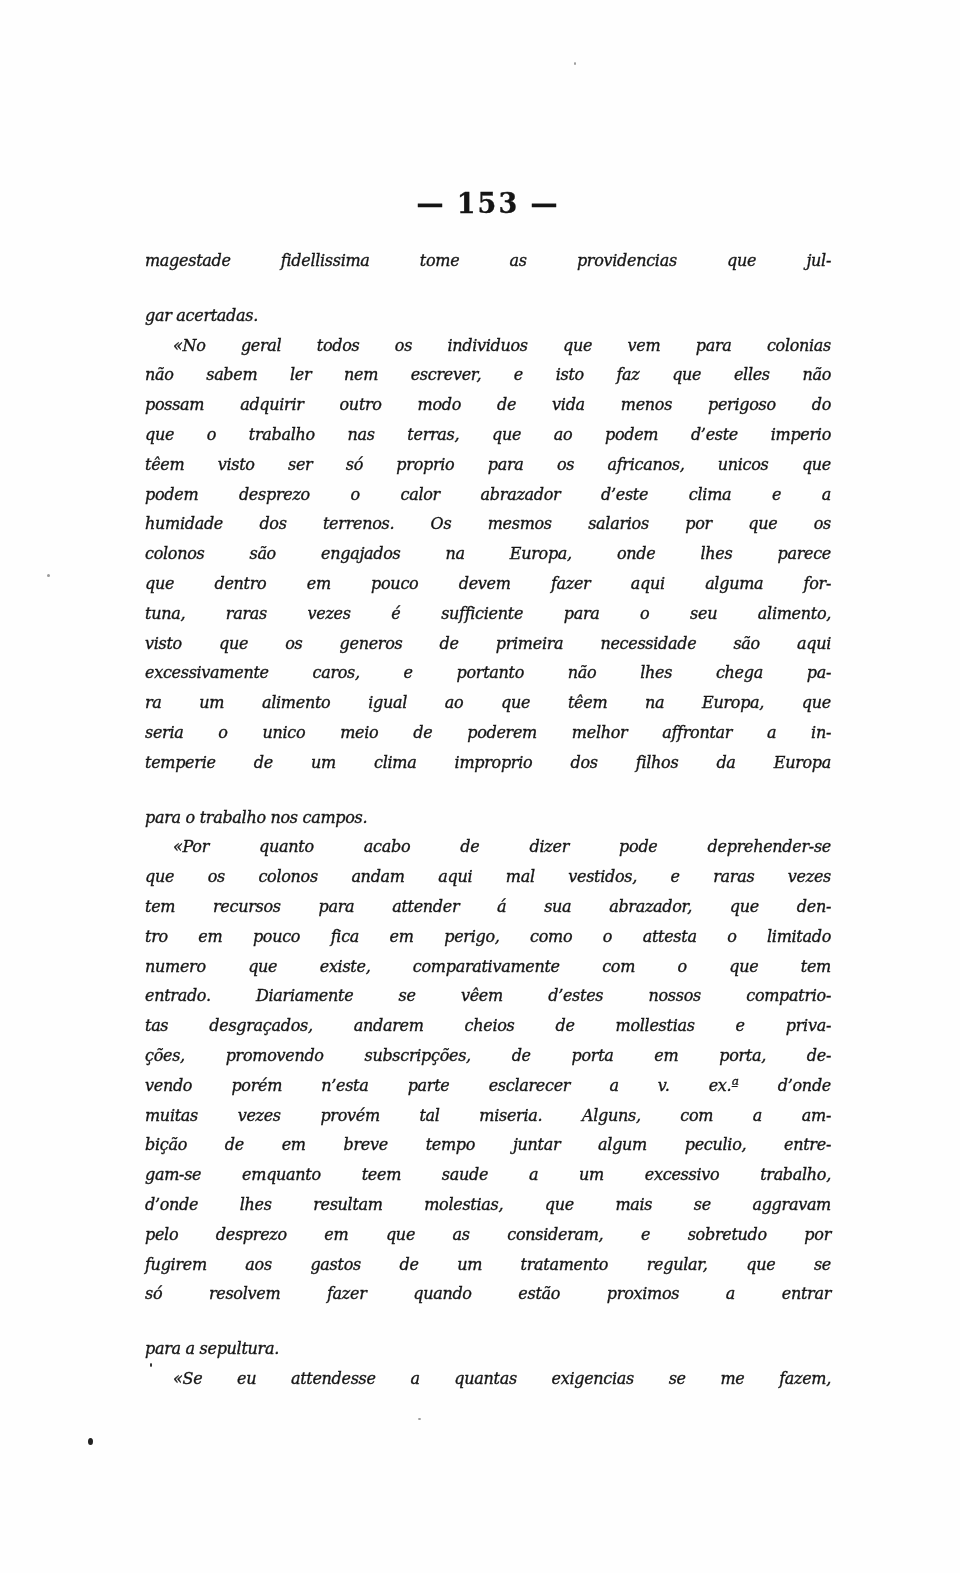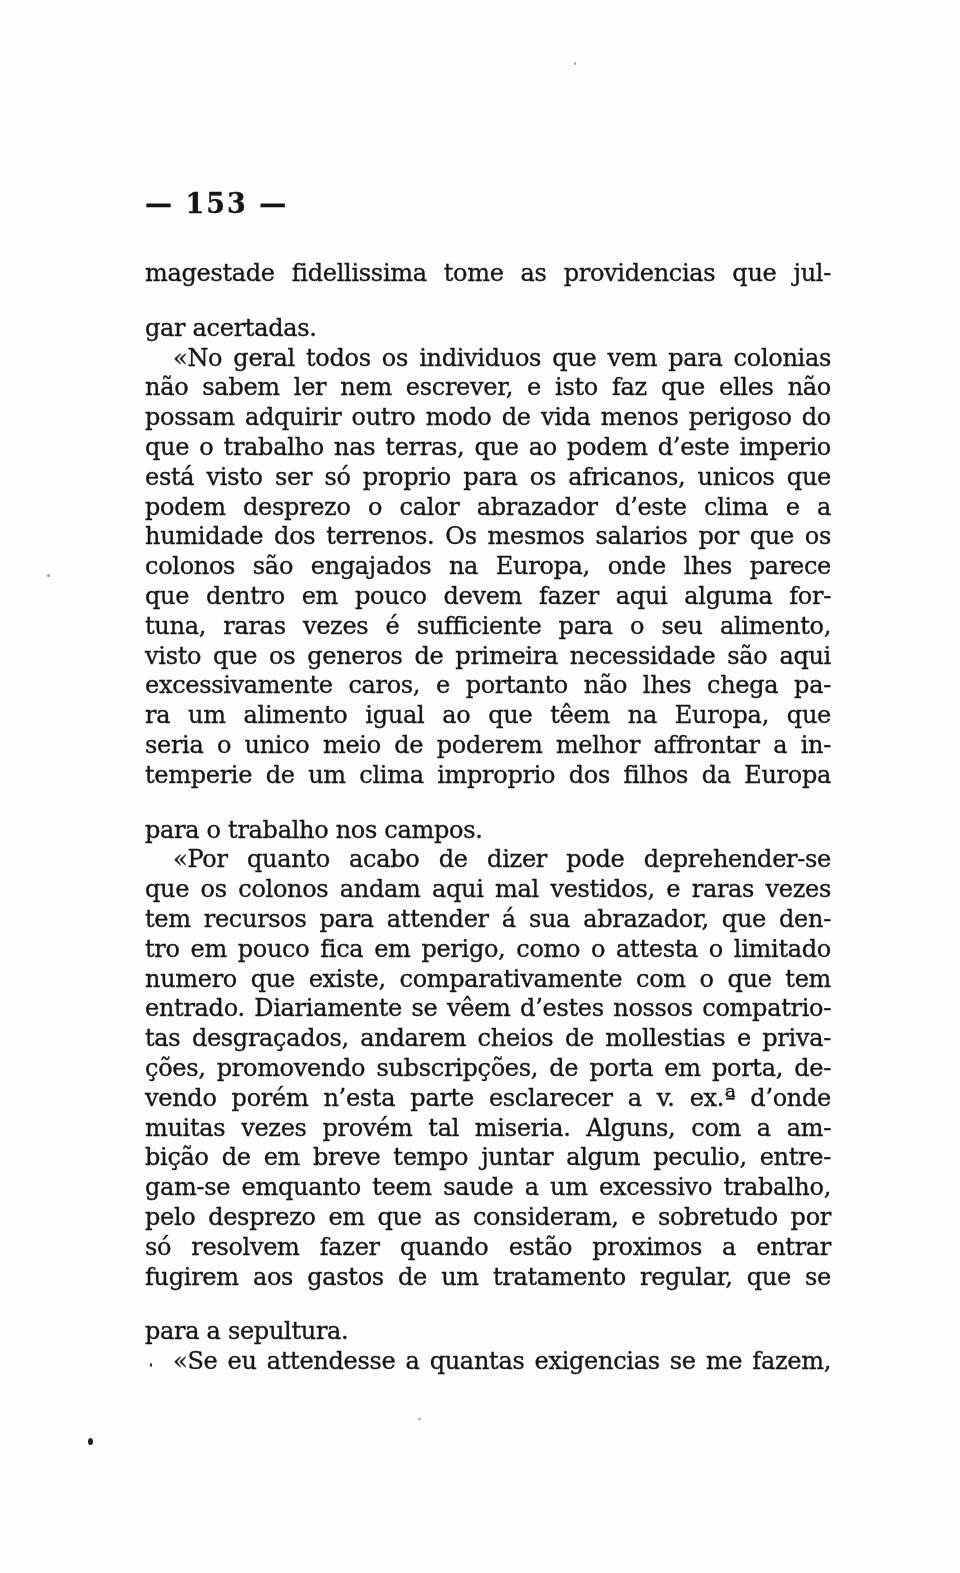--- a/index.html
+++ b/index.html
@@ -14,34 +14,35 @@
     background: #fefefe;
     color: #151515;
     font-family: "DejaVu Serif", "Liberation Serif", serif;
     overflow: hidden;
   }
   .page-number {
     position: absolute;
     top: 188px;
     left: 145px;
     width: 686px;
-    text-align: left;
+    text-align: center;
     font-size: 27px;
     font-weight: bold;
     letter-spacing: 2px;
     -webkit-text-stroke: 0.3px #151515;
   }
   .textblock {
     position: absolute;
-    top: 259px;
+    top: 246px;
     left: 145px;
     width: 686px;
-    font-size: 24px;
+    font-size: 16px;
     line-height: 29.8px;
     letter-spacing: -0.3px;
+    font-style: italic;
     -webkit-text-stroke: 0.35px #1a1a1a;
   }
   .line {
     text-align: justify;
     text-align-last: justify;
     white-space: normal;
     height: 29.8px;
     overflow: visible;
   }
   .line.pend {
@@ -67,21 +68,21 @@
 
   <div class="textblock">
 
     <div class="line">magestade fidellissima tome as providencias que jul-</div>
     <div class="line pend">gar acertadas.</div>
 
     <div class="line pstart">«No geral todos os individuos que vem para colonias</div>
     <div class="line">não sabem ler nem escrever, e isto faz que elles não</div>
     <div class="line">possam adquirir outro modo de vida menos perigoso do</div>
     <div class="line">que o trabalho nas terras, que ao podem d’este imperio</div>
-    <div class="line">está visto ser só proprio para os africanos, unicos que</div>
+    <div class="line">têem visto ser só proprio para os africanos, unicos que</div>
     <div class="line">podem desprezo o calor abrazador d’este clima e a</div>
     <div class="line">humidade dos terrenos. Os mesmos salarios por que os</div>
     <div class="line">colonos são engajados na Europa, onde lhes parece</div>
     <div class="line">que dentro em pouco devem fazer aqui alguma for-</div>
     <div class="line">tuna, raras vezes é sufficiente para o seu alimento,</div>
     <div class="line">visto que os generos de primeira necessidade são aqui</div>
     <div class="line">excessivamente caros, e portanto não lhes chega pa-</div>
     <div class="line">ra um alimento igual ao que têem na Europa, que</div>
     <div class="line">seria o unico meio de poderem melhor affrontar a in-</div>
     <div class="line">temperie de um clima improprio dos filhos da Europa</div>
@@ -92,23 +93,24 @@
     <div class="line">tem recursos para attender á sua abrazador, que den-</div>
     <div class="line">tro em pouco fica em perigo, como o attesta o limitado</div>
     <div class="line">numero que existe, comparativamente com o que tem</div>
     <div class="line">entrado. Diariamente se vêem d’estes nossos compatrio-</div>
     <div class="line">tas desgraçados, andarem cheios de mollestias e priva-</div>
     <div class="line">ções, promovendo subscripções, de porta em porta, de-</div>
     <div class="line">vendo porém n’esta parte esclarecer a v. ex.ª d’onde</div>
     <div class="line">muitas vezes provém tal miseria. Alguns, com a am-</div>
     <div class="line">bição de em breve tempo juntar algum peculio, entre-</div>
     <div class="line">gam-se emquanto teem saude a um excessivo trabalho,</div>
+    <div class="line">d’onde lhes resultam molestias, que mais se aggravam</div>
     <div class="line">pelo desprezo em que as consideram, e sobretudo por</div>
+    <div class="line">fugirem aos gastos de um tratamento regular, que se</div>
     <div class="line">só resolvem fazer quando estão proximos a entrar</div>
-    <div class="line">fugirem aos gastos de um tratamento regular, que se</div>
     <div class="line pend">para a sepultura.</div>
 
     <div class="line pstart">«Se eu attendesse a quantas exigencias se me fazem,</div>
   </div>
 
   <div class="speck faint" style="left:574px; top:62px;  width:2px; height:3px;"></div>
   <div class="speck faint" style="left:47px;  top:574px; width:3px; height:3px;"></div>
   <div class="speck" style="left:150px; top:1363px;width:2px; height:4px;"></div>
   <div class="speck faint" style="left:418px; top:1418px;width:3px; height:2px;"></div>
   <div class="speck" style="left:88px;  top:1438px;width:5px; height:7px;"></div>

